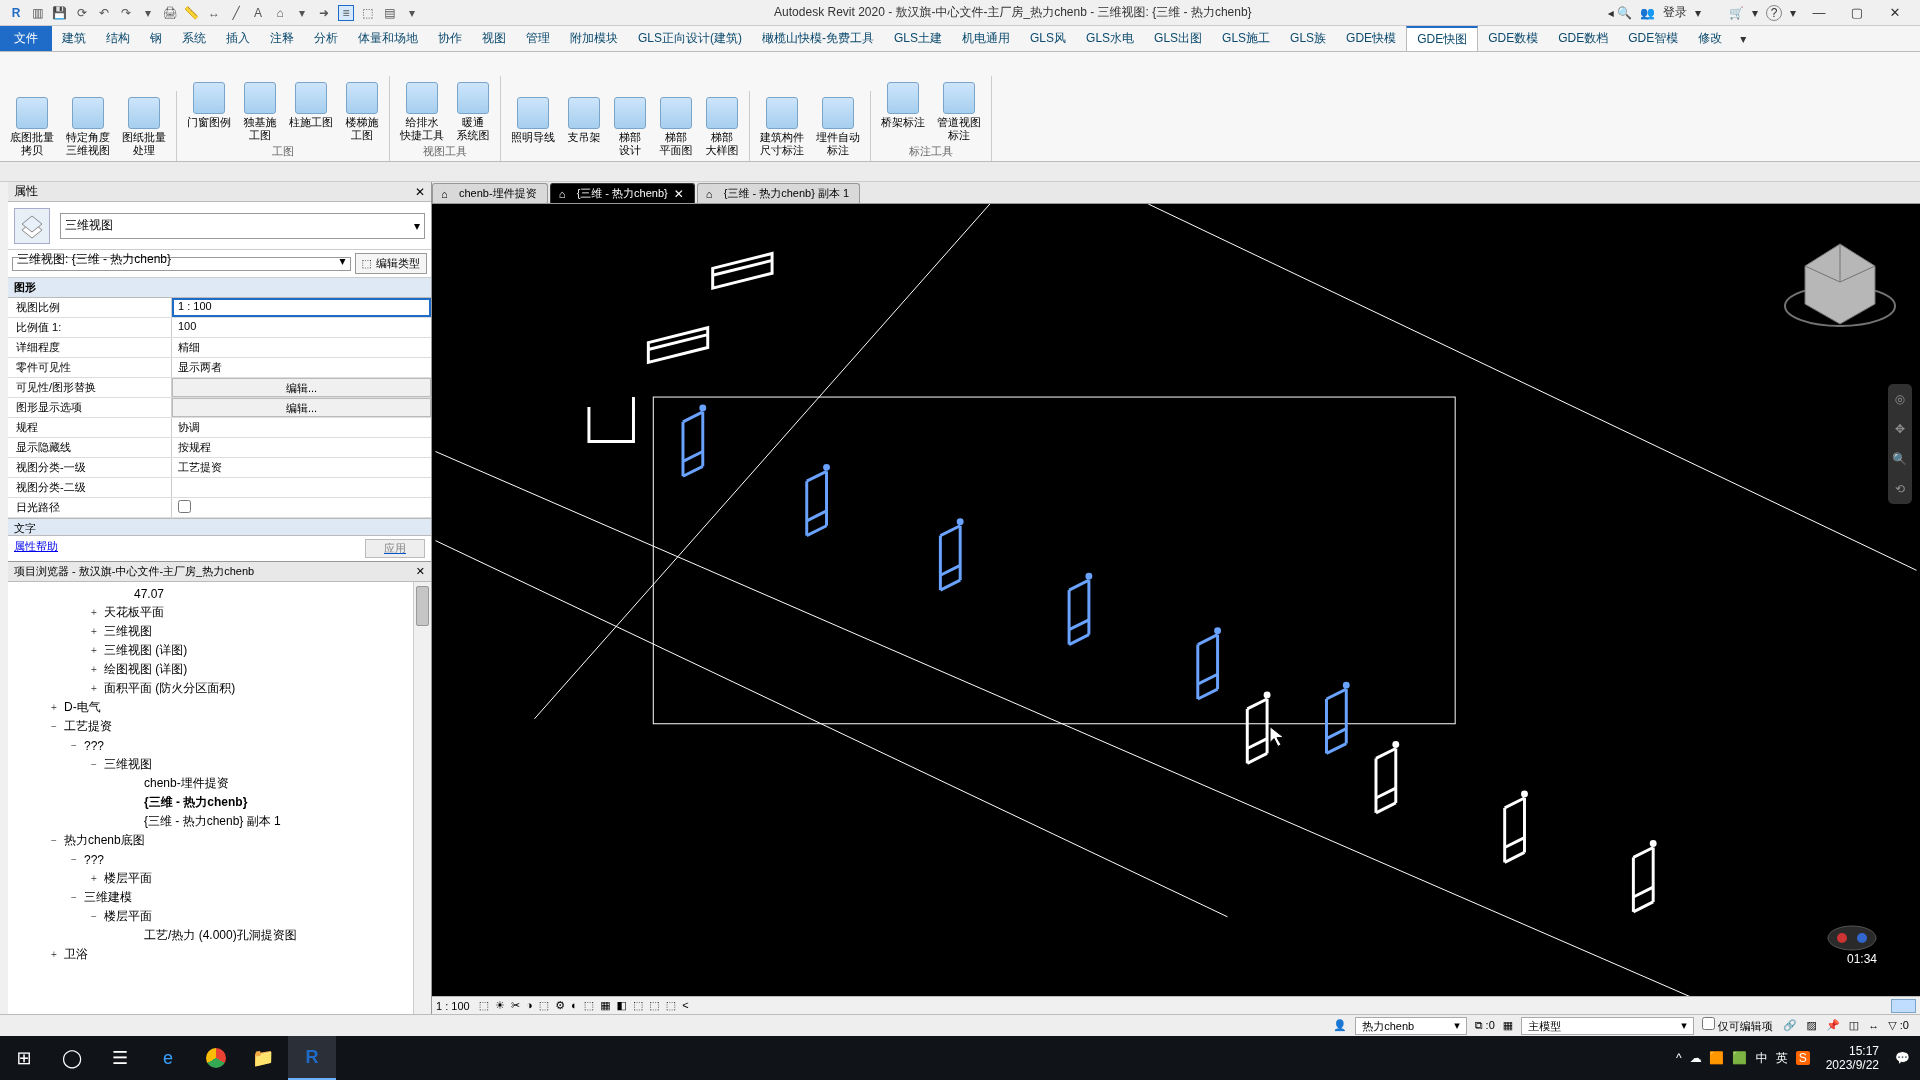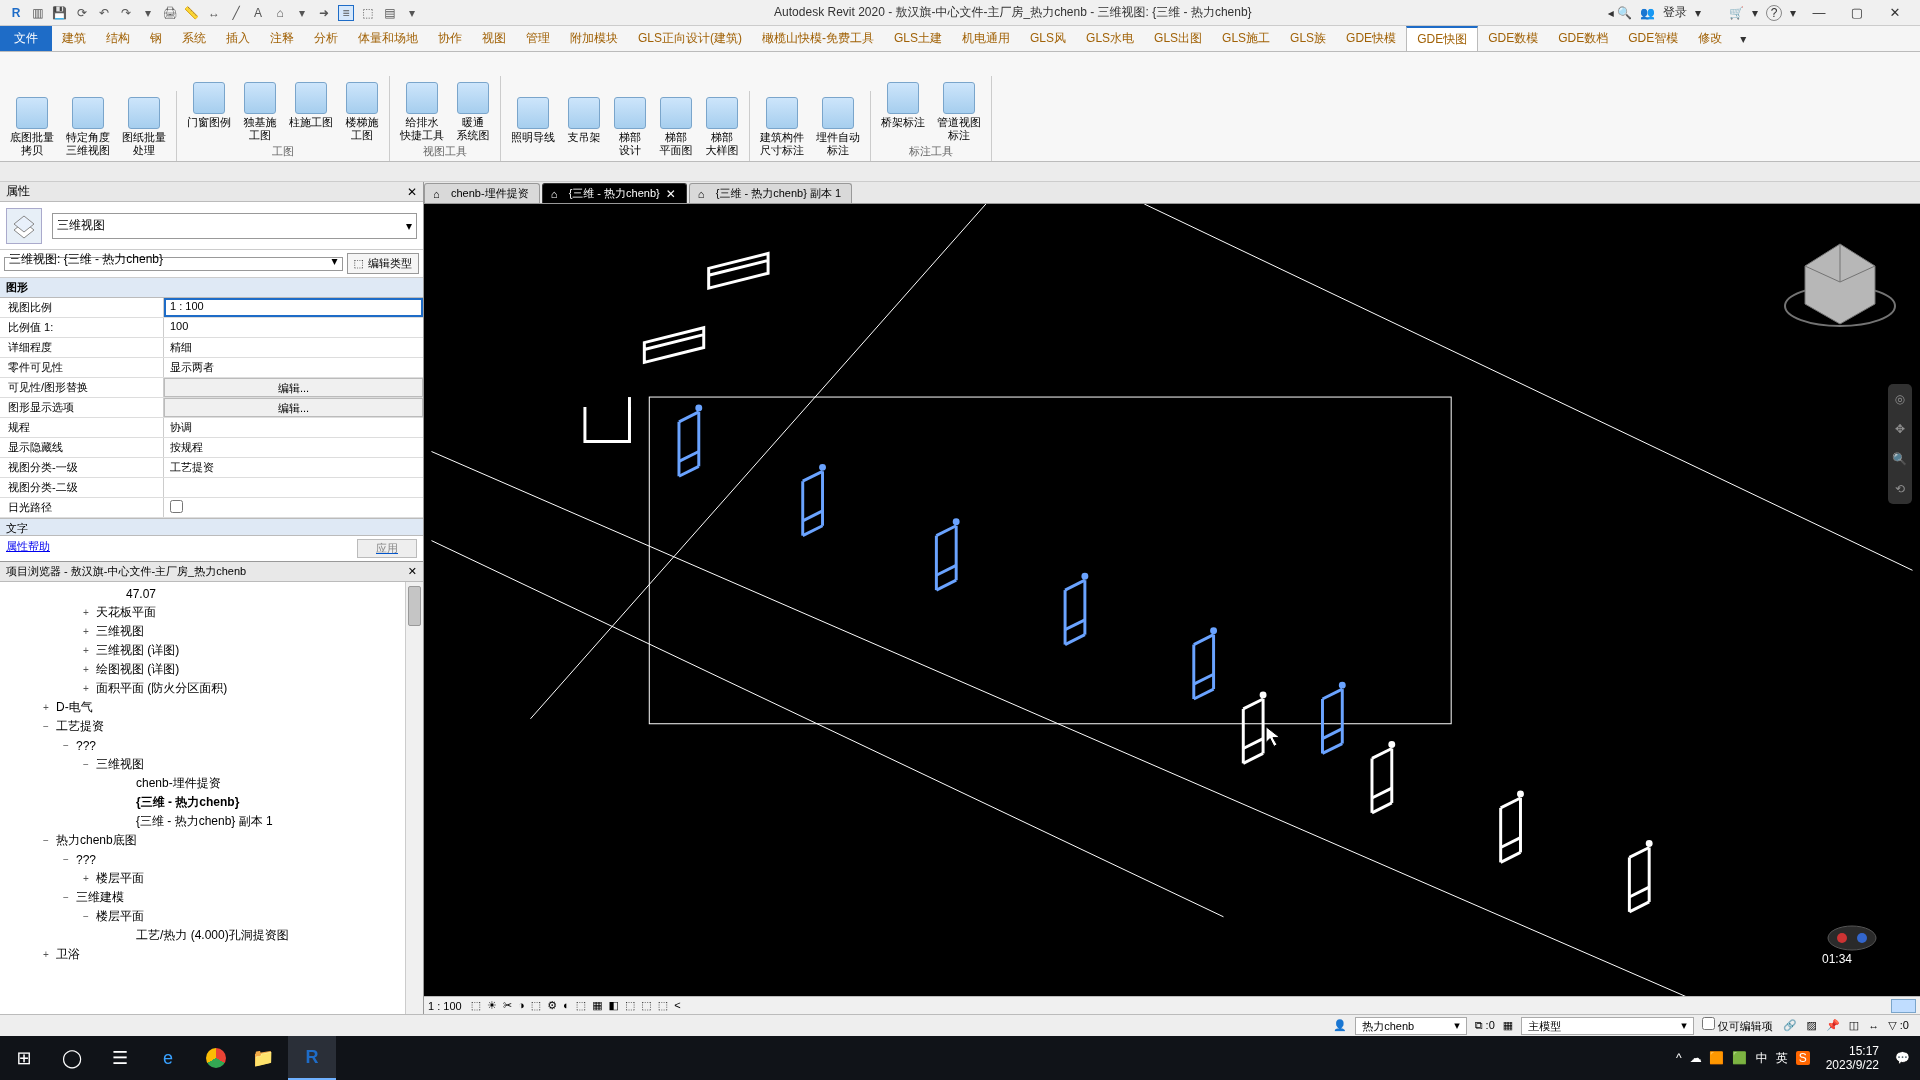--- a/index.html
+++ b/index.html
@@ -7,35 +7,35 @@
 
 .title-bar { height:26px; background:#f0f0f0; display:flex; align-items:center; color:#333; border-bottom:1px solid #ccc; }
 .title-bar .qat { display:flex; align-items:center; gap:6px; padding:0 8px; }
 .title-bar .qat-icon { width:16px; height:16px; display:flex; align-items:center; justify-content:center; color:#555; cursor:pointer; font-size:12px; }
 .title-bar .title { flex:1; text-align:center; font-size:12px; color:#333; }
 .title-bar .right-tools { display:flex; align-items:center; gap:8px; padding:0 10px; }
 .title-bar .win-btn { width:30px; height:20px; display:flex; align-items:center; justify-content:center; cursor:pointer; font-size:13px; }
 
 .menu-bar { height:26px; background:#f5f5f5; display:flex; align-items:center; border-bottom:1px solid #bbb; }
 .menu-bar .file-btn { background:#1e6cc7; color:#fff; padding:12px 14px; height:100%; display:flex; align-items:center; cursor:pointer; }
-.menu-bar .tab { padding:0 10px; height:100%; display:flex; align-items:center; cursor:pointer; color:#a16207; }
+.menu-bar .tab { padding:0 10px; height:100%; display:flex; align-items:center; cursor:pointer; color:#0c4a6e; }
 .menu-bar .tab.active { background:#fff; border-top:2px solid #1e6cc7; border-left:1px solid #bbb; border-right:1px solid #bbb; }
 .menu-bar .btn-add { color:#333; padding:0 8px; cursor:pointer; }
 
 .ribbon { height:110px; background:#f7f7f7; border-bottom:1px solid #bbb; display:flex;align-items:flex-end; }
 .ribbon-group { border-right:1px solid #ccc; padding:4px 6px 2px; display:flex; flex-direction:column; align-items:center; }
 .ribbon-group .buttons { display:flex; gap:4px; flex:1; }
 .ribbon-btn { display:flex; flex-direction:column; align-items:center; justify-content:flex-start; padding:2px 4px; cursor:pointer; min-width:42px; }
 .ribbon-btn .ricon { width:32px; height:32px; background:linear-gradient(#cde5fb,#a6ceee); border:1px solid #7aa5cb; border-radius:3px; margin-bottom:2px; }
 .ribbon-btn .rlabel { font-size:11px; text-align:center; line-height:13px; white-space:pre; }
 .ribbon-group .glabel { font-size:11px; color:#666; text-align:center; }
 
 .mini-toolbar { height:20px; background:#ececec; border-bottom:1px solid #ccc; display:flex; align-items:center; padding:0 8px; gap:8px; font-size:11px; color:#555; }
 
-.main-area { display:flex; height:calc(1080px - 26px - 26px - 110px - 20px - 22px - 44px); }
+.main-area { display:flex; height:calc(1080px - 26px - 26px - 110px - 20px - 22px - 44px);padding-left:8px; }
 .left-panel { width:424px; display:flex; flex-direction:column; border-right:1px solid #999; }
 .props-panel { flex:0 0 auto; }
 .props-header { height:20px; background:#e8e8e8; border-bottom:1px solid #bbb; display:flex; align-items:center; padding:0 6px; justify-content:space-between; }
 .props-header .close { cursor:pointer; }
 .type-selector { height:48px; display:flex; align-items:center; padding:6px; border-bottom:1px solid #ccc; background:#fff; }
 .type-selector .icon { width:36px; height:36px; background:#e7eff7; border:1px solid #aac; margin-right:10px; display:flex; align-items:center; justify-content:center; }
 .type-selector .sel { flex:1; border:1px solid #999; padding:4px; background:#fff; height:26px; display:flex; align-items:center; justify-content:space-between; cursor:pointer; }
 .filter-row { height:28px; display:flex; align-items:center; padding:0 4px; border-bottom:1px solid #ccc; gap:4px; background:#fff; }
 .filter-row .combo { flex:1; border:1px solid #999; padding:2px 4px; height:14px; display:flex; align-items:flex-end; justify-content:space-between; cursor:pointer; }
 .filter-row .edit-type-btn { border:1px solid #999; background:#f5f5f5; padding:2px 6px; cursor:pointer; font-size:11px; display:flex; align-items:center; gap:4px; }
@@ -64,21 +64,21 @@
 .viewport-wrap { flex:1; display:flex; flex-direction:column; background:#dcdcdc; }
 .doc-tabs { height:22px; background:#e8e8e8; display:flex; align-items:flex-end; border-bottom:1px solid #999; }
 .doc-tab { height:20px; display:flex; align-items:center; gap:6px; padding:0 10px 0 8px; border:1px solid #999; border-bottom:none; margin-right:2px; background:#d9d9d9; font-size:11px; cursor:pointer; border-top-left-radius:3px; border-top-right-radius:3px; }
 .doc-tab.active { background:#000; color:#fff; border-color:#333; }
 .doc-tab .ticon { width:12px; height:12px; display:inline-block; }
 .doc-tab .close { cursor:pointer; font-size:12px; }
 .viewport { flex:1; background:#000; position:relative; overflow:hidden; }
 .nav-cube { position:absolute; right:20px; top:20px; width:120px; height:120px; opacity:.85; }
 .steering { position:absolute; right:8px; top:180px; width:24px; height:120px; background:#3a3a3a; border-radius:5px; opacity:.85; display:flex; flex-direction:column; align-items:center; justify-content:space-around; color:#aaa; }
 .status-icons { position:absolute; right:40px; bottom:20px; width:56px; height:56px; }
-.time-badge { position:absolute; right:62px; bottom:28px; background:rgba(0,0,0,.7); color:#fff; padding:2px 6px; border-radius:3px; font-size:12px;margin-left:29px; }
+.time-badge { position:absolute; right:37px; bottom:28px; background:rgba(0,0,0,.7); color:#fff; padding:2px 6px; border-radius:3px; font-size:12px;margin-left:29px; }
 .vsb { height:18px; background:#f0f0f0; border-top:1px solid #bbb; display:flex; align-items:center; font-size:11px; padding:0 4px; gap:6px; }
 .vsb .x-btn { margin-left:auto; background:#c0ddff; padding:0 10px; cursor:pointer; border:1px solid #7aa5cb; }
 
 .status-bar { height:22px; background:#eee; border-top:1px solid #bbb; display:flex; align-items:center; padding:0 8px; gap:8px; font-size:11px; }
 .status-bar .combo { border:1px solid #aaa; background:#fff; padding:1px 6px; display:flex; align-items:flex-start; gap:40px; cursor:pointer; height:18px; }
 .status-bar .spacer { flex:1; }
 .status-bar .right-icons span { margin:0 3px; cursor:pointer; }
 
 .taskbar { height:44px; background:#101318; display:flex; align-items:center; color:#fff; }
 .taskbar .tbtn { width:48px; height:44px; display:flex; align-items:center; justify-content:center; cursor:pointer; font-size:18px; }

